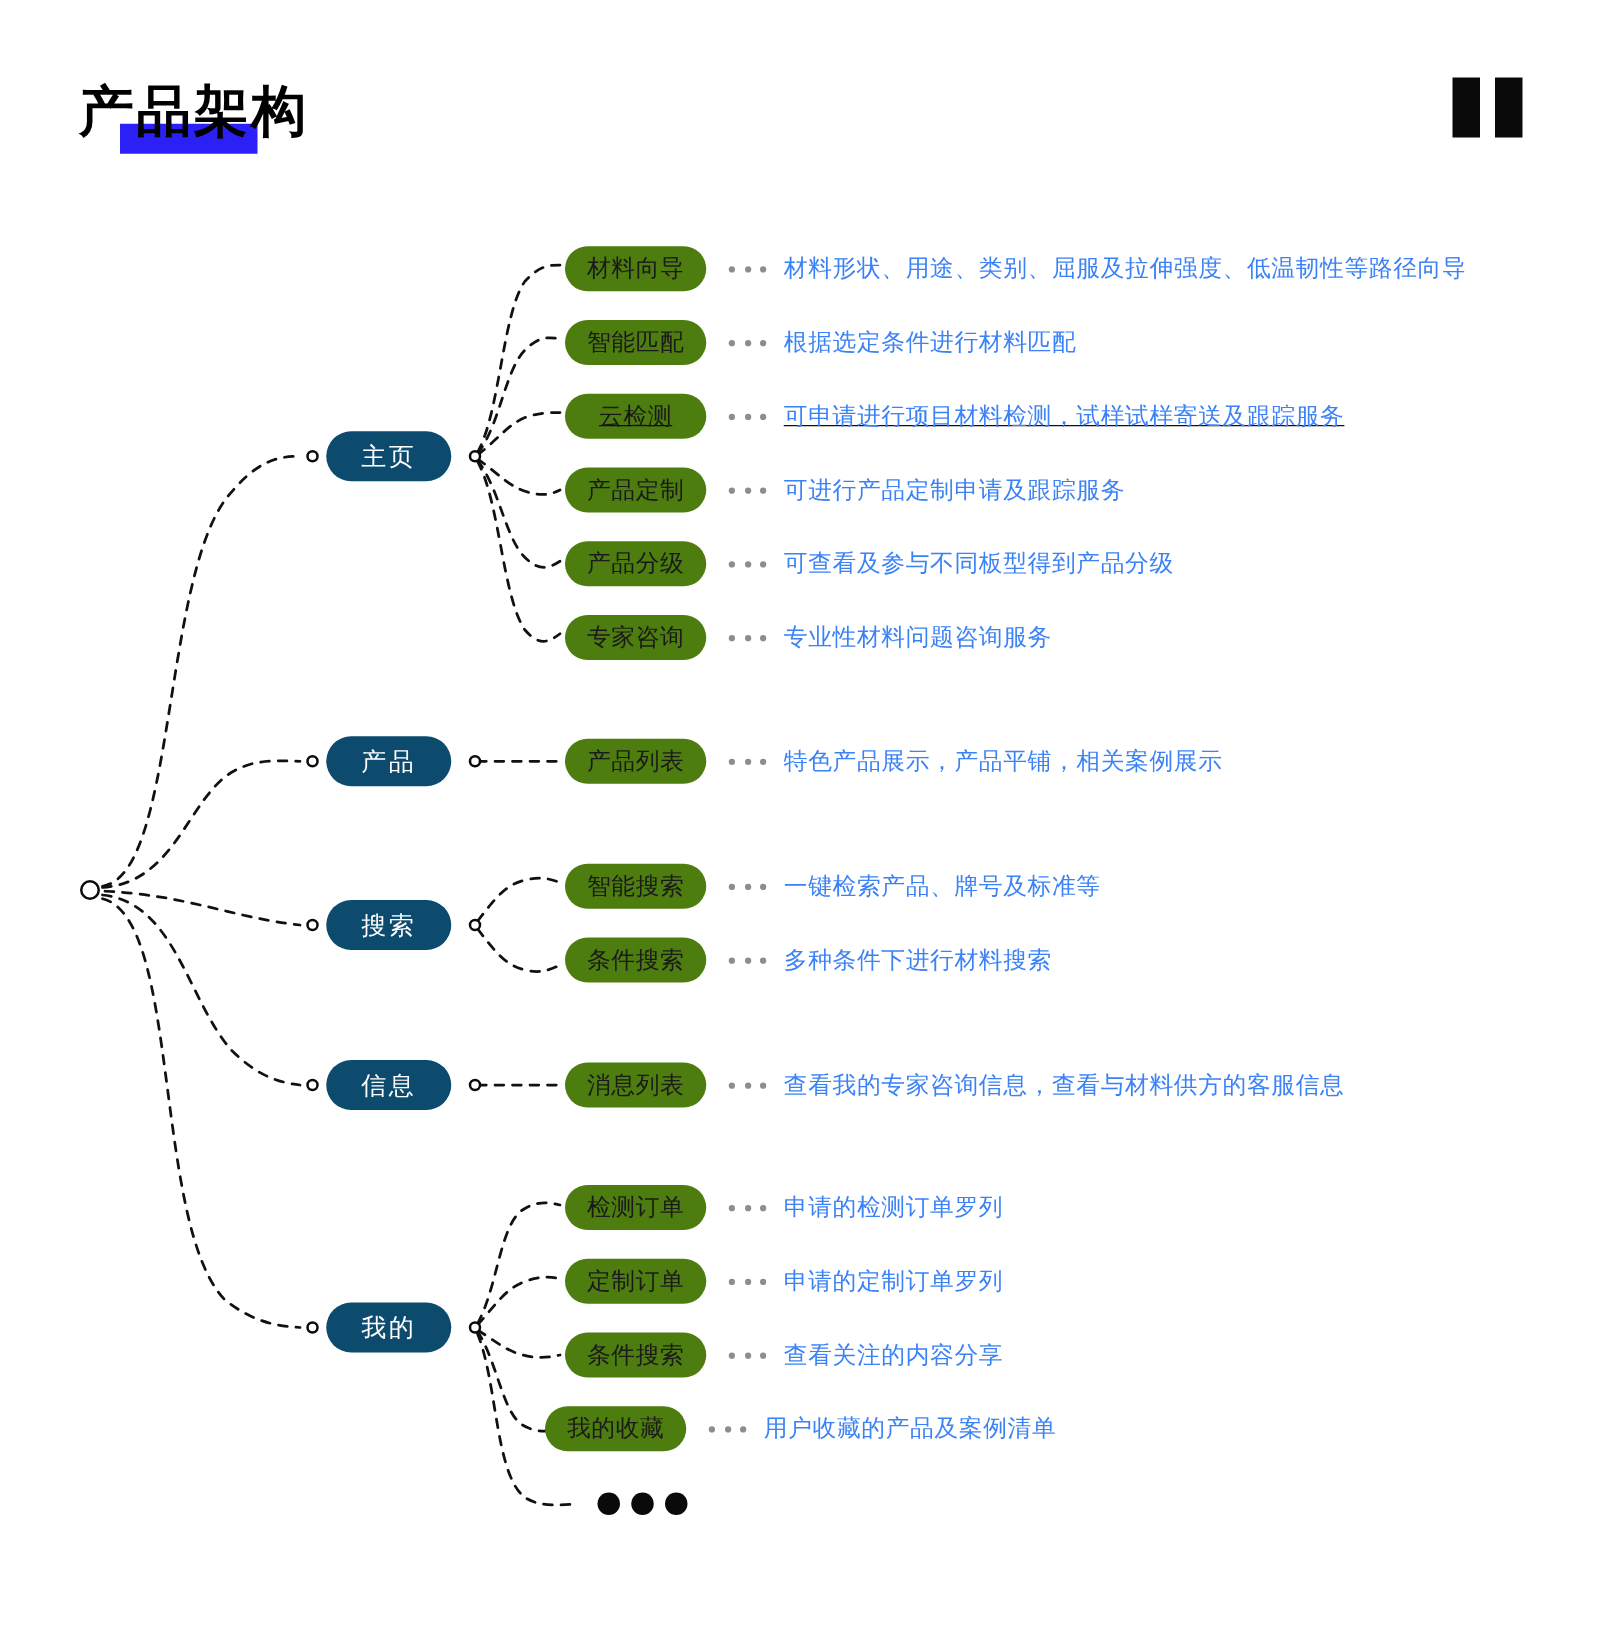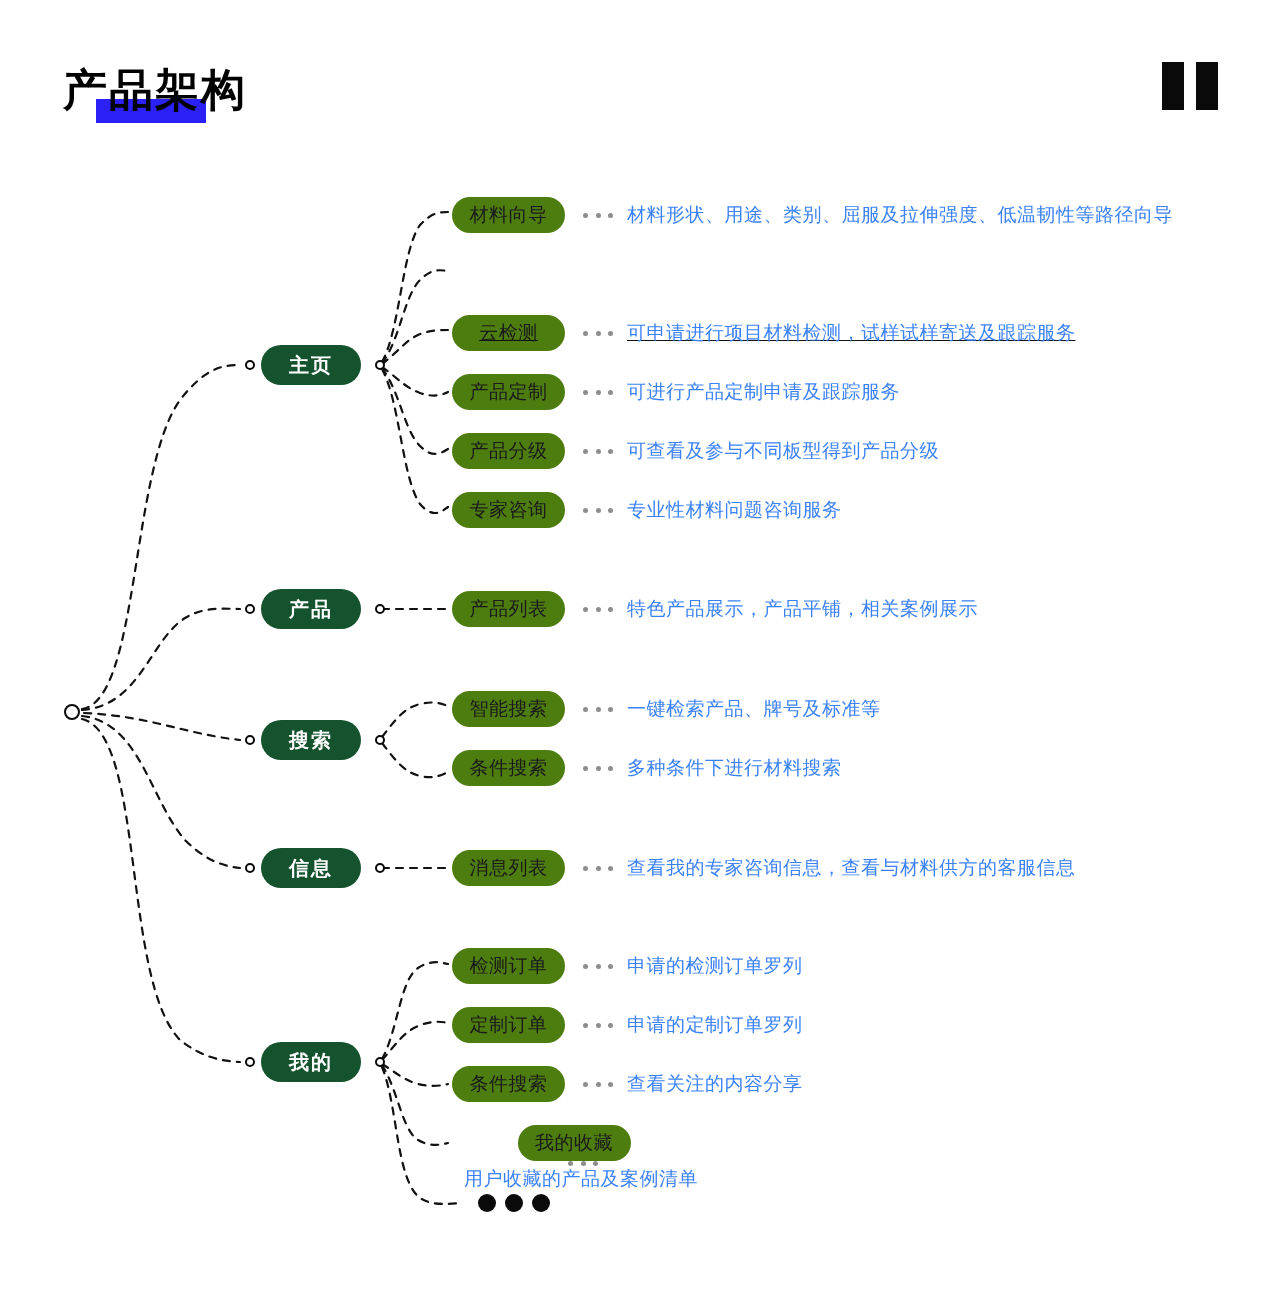--- a/index.html
+++ b/index.html
@@ -86,24 +86,24 @@
     position: absolute;
     height: 40px;
   }
   .section-pill {
     position: absolute;
     left: 16px;
     top: 0;
     width: 100px;
     height: 40px;
     border-radius: 20px;
-    background: #14532d;
+    background: #0c4a6e;
     color: #ffffff;
     font-size: 20px;
-    font-weight: 700;
+    font-weight: 400;
     letter-spacing: 2px;
     display: flex;
     align-items: center;
     justify-content: center;
     box-sizing: border-box;
   }
   .conn-dot {
     position: absolute;
     top: 15px;
     width: 10px; height: 10px;
@@ -230,20 +230,29 @@
 
   <div class="leaf-row" style="left:452px; top:197px;">
     <span class="leaf-pill">材料向导</span>
     <span class="dots-sep">
         <i></i>
         <i></i>
         <i></i>
       </span>
     <span class="leaf-desc">材料形状、用途、类别、屈服及拉伸强度、低温韧性等路径向导</span>
   </div>
+  <div class="leaf-row" style="left:452px; top:256px;">
+    <span class="leaf-pill">智能匹配</span>
+    <span class="dots-sep">
+        <i></i>
+        <i></i>
+        <i></i>
+      </span>
+    <span class="leaf-desc">根据选定条件进行材料匹配</span>
+  </div>
   <div class="leaf-row" style="left:452px; top:315px;text-decoration:underline;">
     <span class="leaf-pill">云检测</span>
     <span class="dots-sep">
         <i></i>
         <i></i>
         <i></i>
       </span>
     <span class="leaf-desc">可申请进行项目材料检测，试样试样寄送及跟踪服务</span>
   </div>
   <div class="leaf-row" style="left:452px; top:374px;">
@@ -353,21 +362,21 @@
   </div>
   <div class="leaf-row" style="left:452px; top:1066px;">
     <span class="leaf-pill">条件搜索</span>
     <span class="dots-sep">
         <i></i>
         <i></i>
         <i></i>
       </span>
     <span class="leaf-desc">查看关注的内容分享</span>
   </div>
-  <div class="leaf-row" style="left:450px; top:1125px;flex-direction:column;">
+  <div class="leaf-row" style="left:436px; top:1125px;">
     <span class="leaf-pill">我的收藏</span>
     <span class="dots-sep">
         <i></i>
         <i></i>
         <i></i>
       </span>
     <span class="leaf-desc">用户收藏的产品及案例清单</span>
   </div>
 
   <div id="ellipsis-node">

